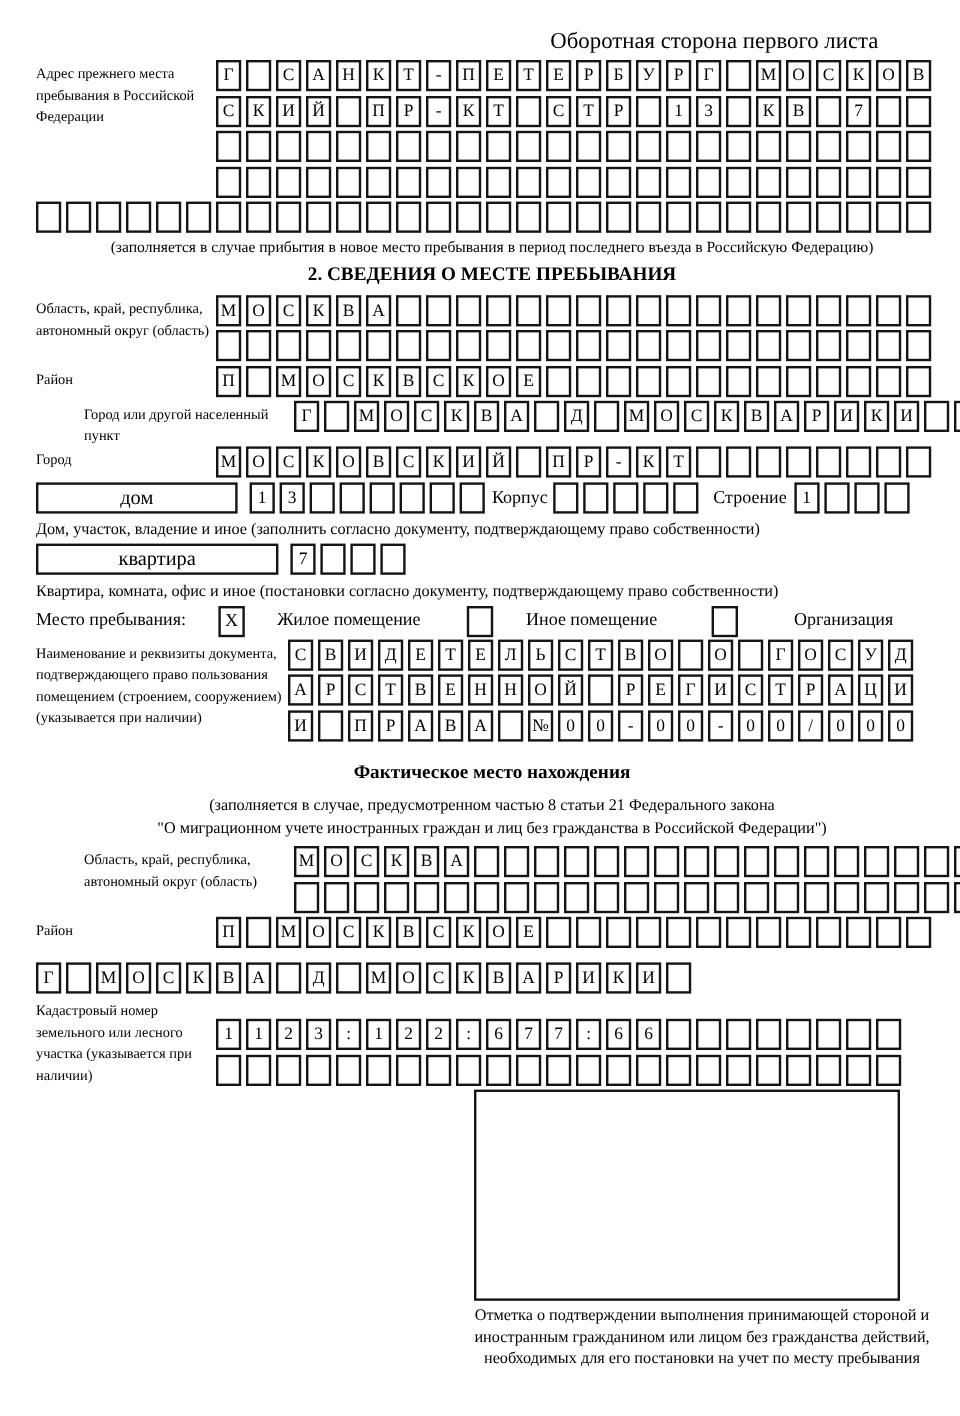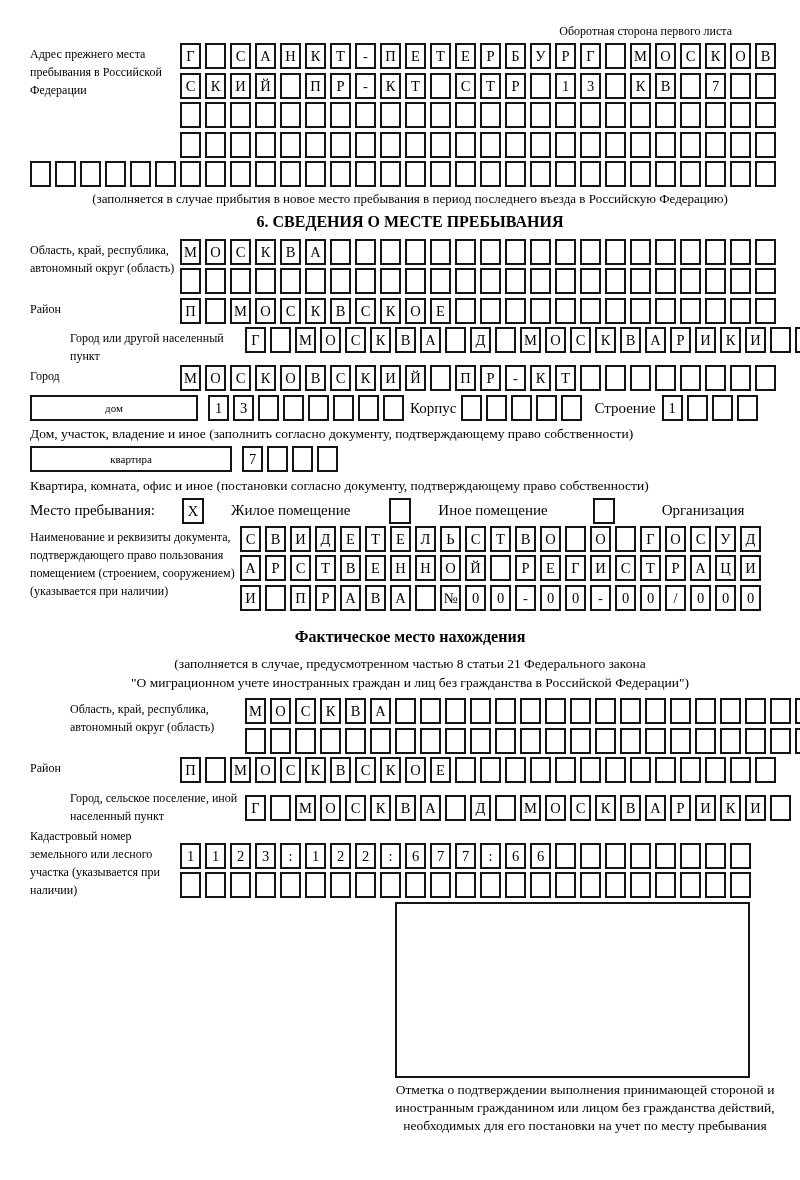--- a/index.html
+++ b/index.html
@@ -5,42 +5,42 @@
   html,body { margin:0; padding:0; background:#ffffff; }
   body {
     width:800px; height:1180px;
     font-family:"Liberation Serif", serif;
     color:#000;
     position:relative;
     overflow:hidden;
   }
   .page { padding:6px 10px 0 30px; }
 
-  .hdr-note { text-align:right; font-size:12px; padding:18px 58px 0 0; }
+  .hdr-note { text-align:right; font-size:19px; padding:18px 58px 0 0; }
 
   
   .cellrow { display:flex; gap:4px; margin-bottom:3.5px; }
   .cell {
     width:21px; height:26px; flex:0 0 21px;
     border:2px solid #141414; box-sizing:border-box;
     font-size:14.5px; line-height:22px; text-align:center;
   }
 
   .frow { display:flex; align-items:flex-start; }
   .flabel { font-size:12px; line-height:18px; padding-top:2px; }
   .w150 { width:150px; flex:0 0 150px; }
   .w175 { width:175px; flex:0 0 175px;margin-left:40px; }
   .w210 { width:210px; flex:0 0 210px; }
 
   .small-note { font-size:13px; text-align:center; margin:2px 0 4px 0; }
   .sec-title { font-size:16px; font-weight:bold; text-align:center; margin:6px 0 8px 0; }
 
   .labelbox {
     border:2px solid #141414; box-sizing:border-box;
-    height:26px; line-height:22px; text-align:center; font-size:11px;
+    height:26px; line-height:22px; text-align:center; font-size:17px;
   }
   .inline-label { font-size:15px; line-height:26px; }
 
   .houseline { display:flex; align-items:flex-start; margin-bottom:2px; }
   .left-note { font-size:13.5px; margin:0 0 4px 0; }
 
   .stay-row { display:flex; align-items:center; gap:27px; margin:2px 0 2px 0; font-size:15px; }
   .checkbox {
     width:22px; height:26px; flex:0 0 22px;
     border:2px solid #141414; box-sizing:border-box;
@@ -203,21 +203,21 @@
       <div class="cell"></div>
       <div class="cell"></div>
       <div class="cell"></div>
       <div class="cell"></div>
       <div class="cell"></div>
       <div class="cell"></div>
       <div class="cell"></div>
     </div>
   <div class="small-note">(заполняется в случае прибытия в новое место пребывания в период последнего въезда в Российскую Федерацию)</div>
 
-  <div class="sec-title">6. СВЕДЕНИЯ О МЕСТЕ ПРЕБЫВАНИЯ</div>
+  <div class="sec-title">2. СВЕДЕНИЯ О МЕСТЕ ПРЕБЫВАНИЯ</div>
 
   <div class="frow">
     <div class="flabel w150">Область, край, республика, автономный округ (область)</div>
     <div>
       <div class="cellrow">
           <div class="cell">М</div>
           <div class="cell">О</div>
           <div class="cell">С</div>
           <div class="cell">К</div>
           <div class="cell">В</div>
@@ -572,21 +572,20 @@
         <div class="cell"></div>
         <div class="cell"></div>
         <div class="cell"></div>
         <div class="cell"></div>
         <div class="cell"></div>
         <div class="cell"></div>
       </div>
   </div>
 
   <div class="frow">
-    <div class="flabel w175">Город, сельское поселение, иной населенный пункт</div>
     <div class="cellrow" style="margin-top:8px;">
         <div class="cell">Г</div>
         <div class="cell"></div>
         <div class="cell">М</div>
         <div class="cell">О</div>
         <div class="cell">С</div>
         <div class="cell">К</div>
         <div class="cell">В</div>
         <div class="cell">А</div>
         <div class="cell"></div>

